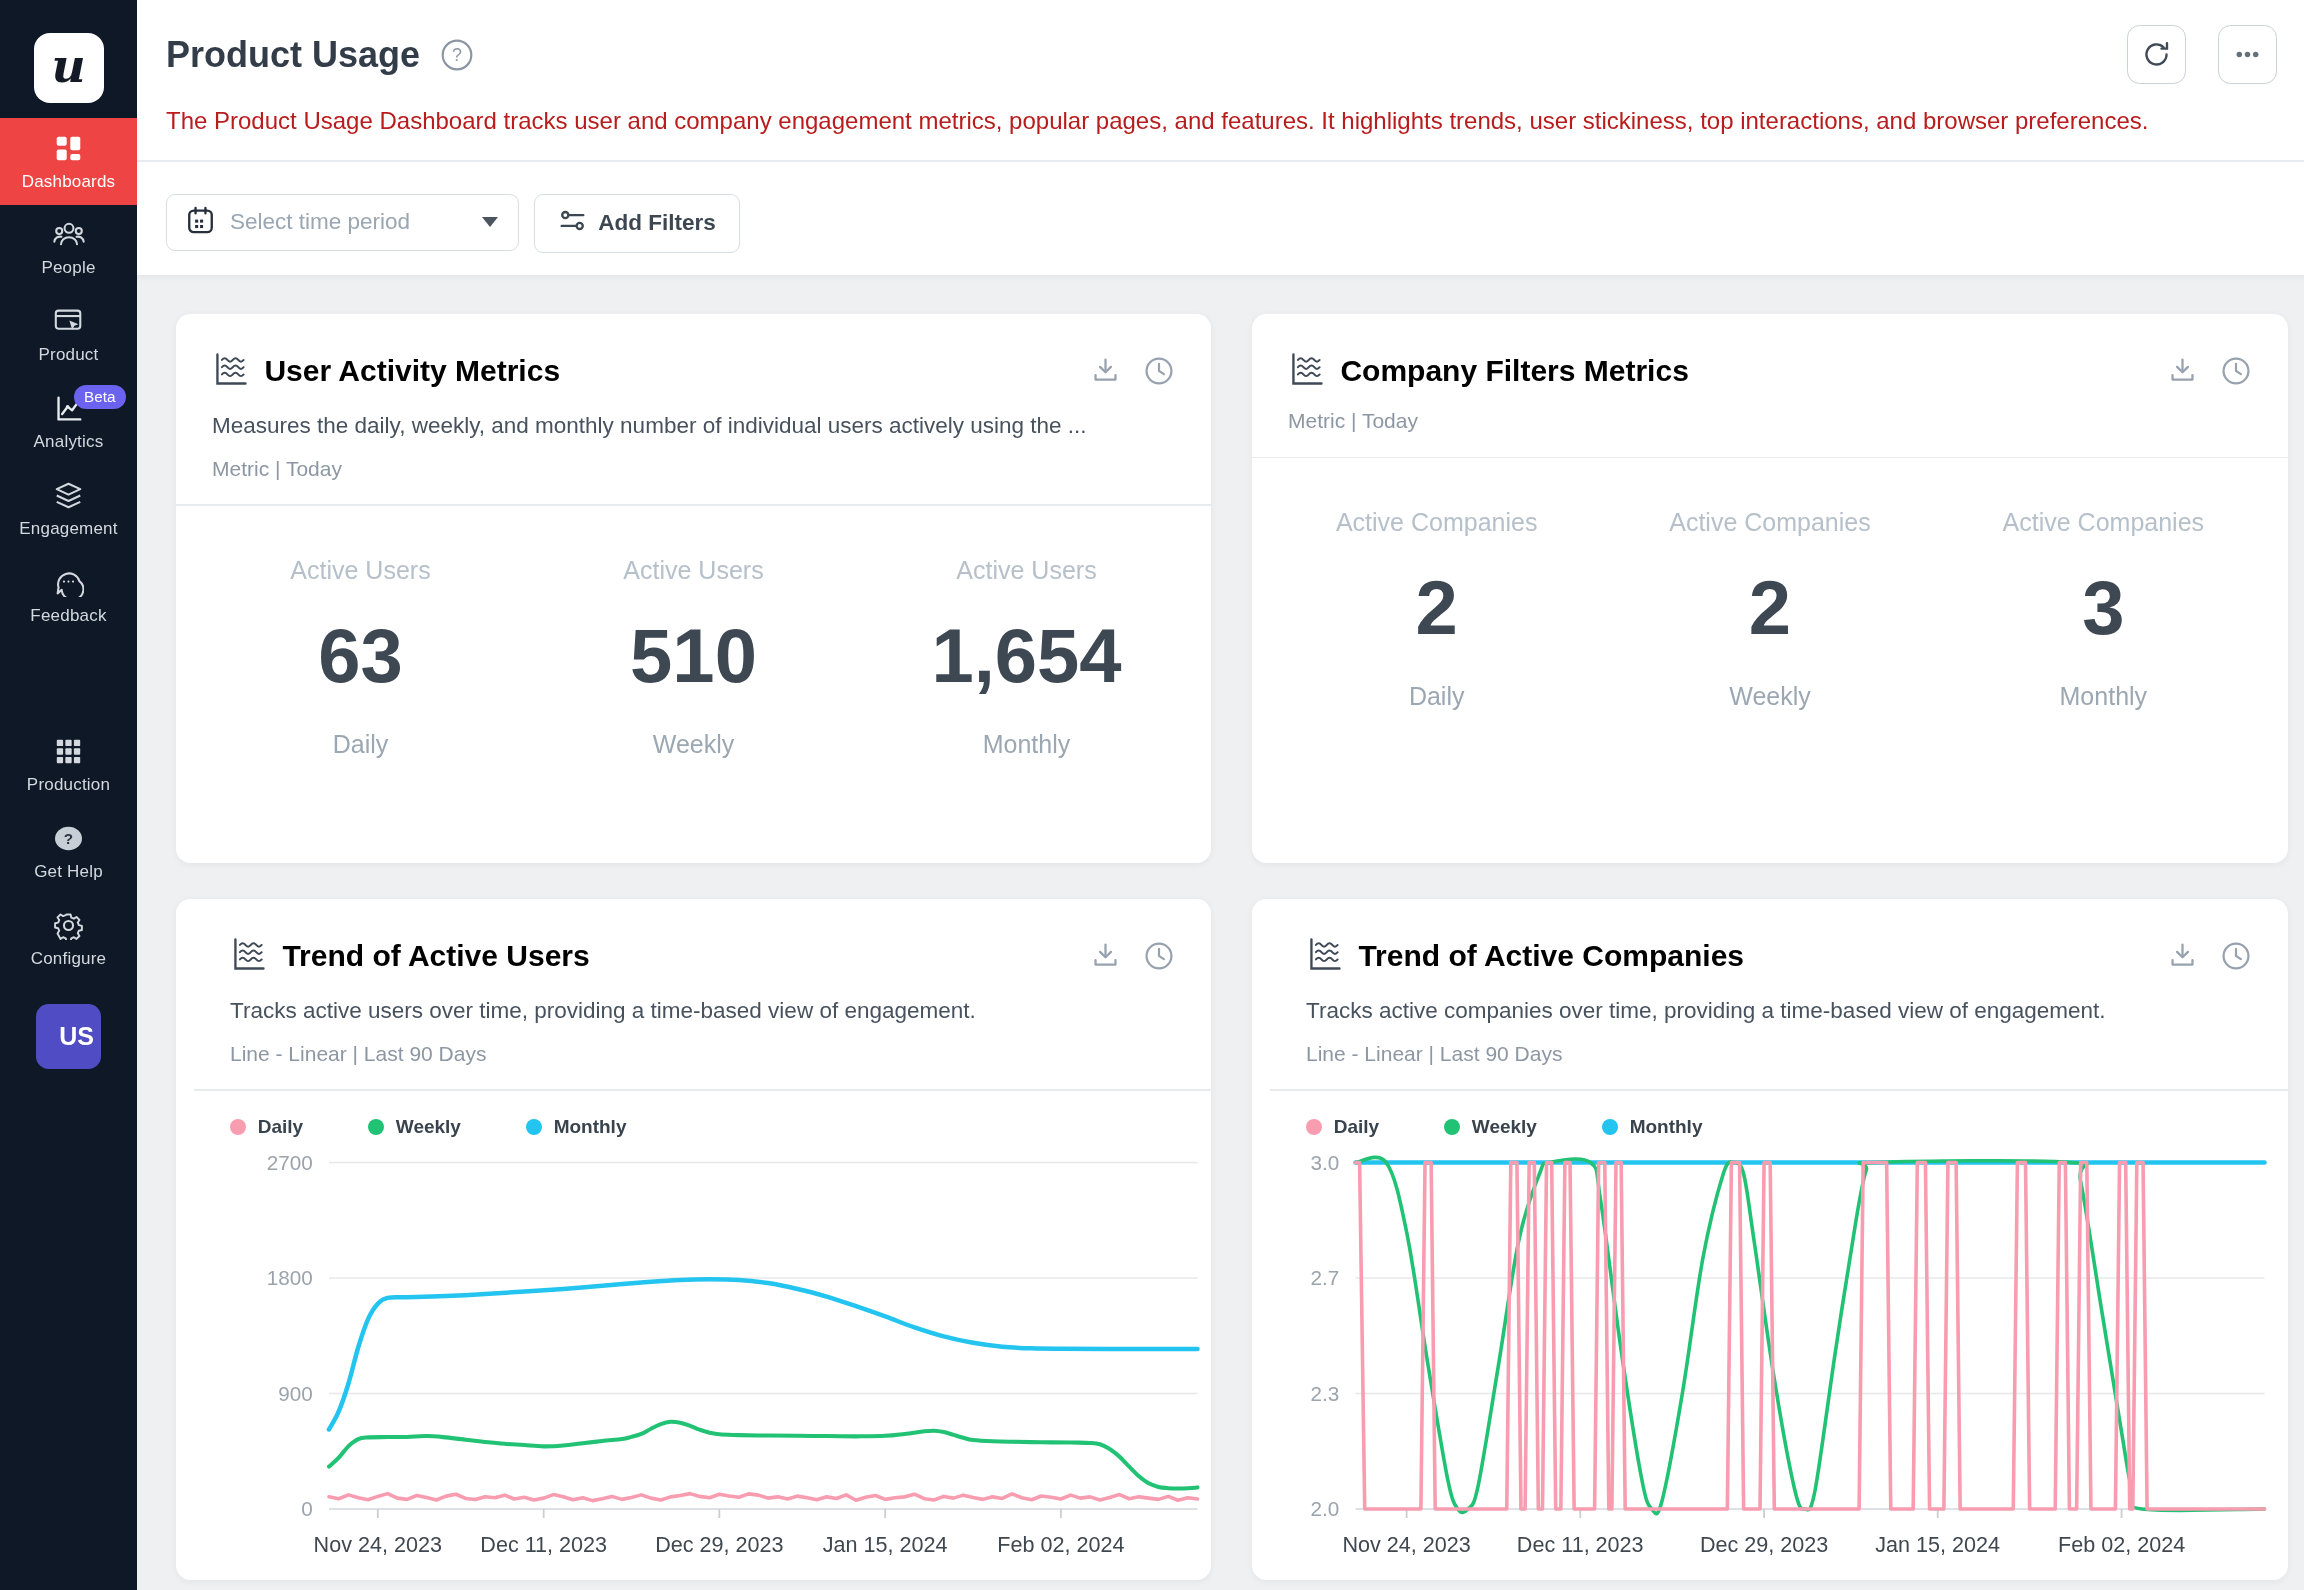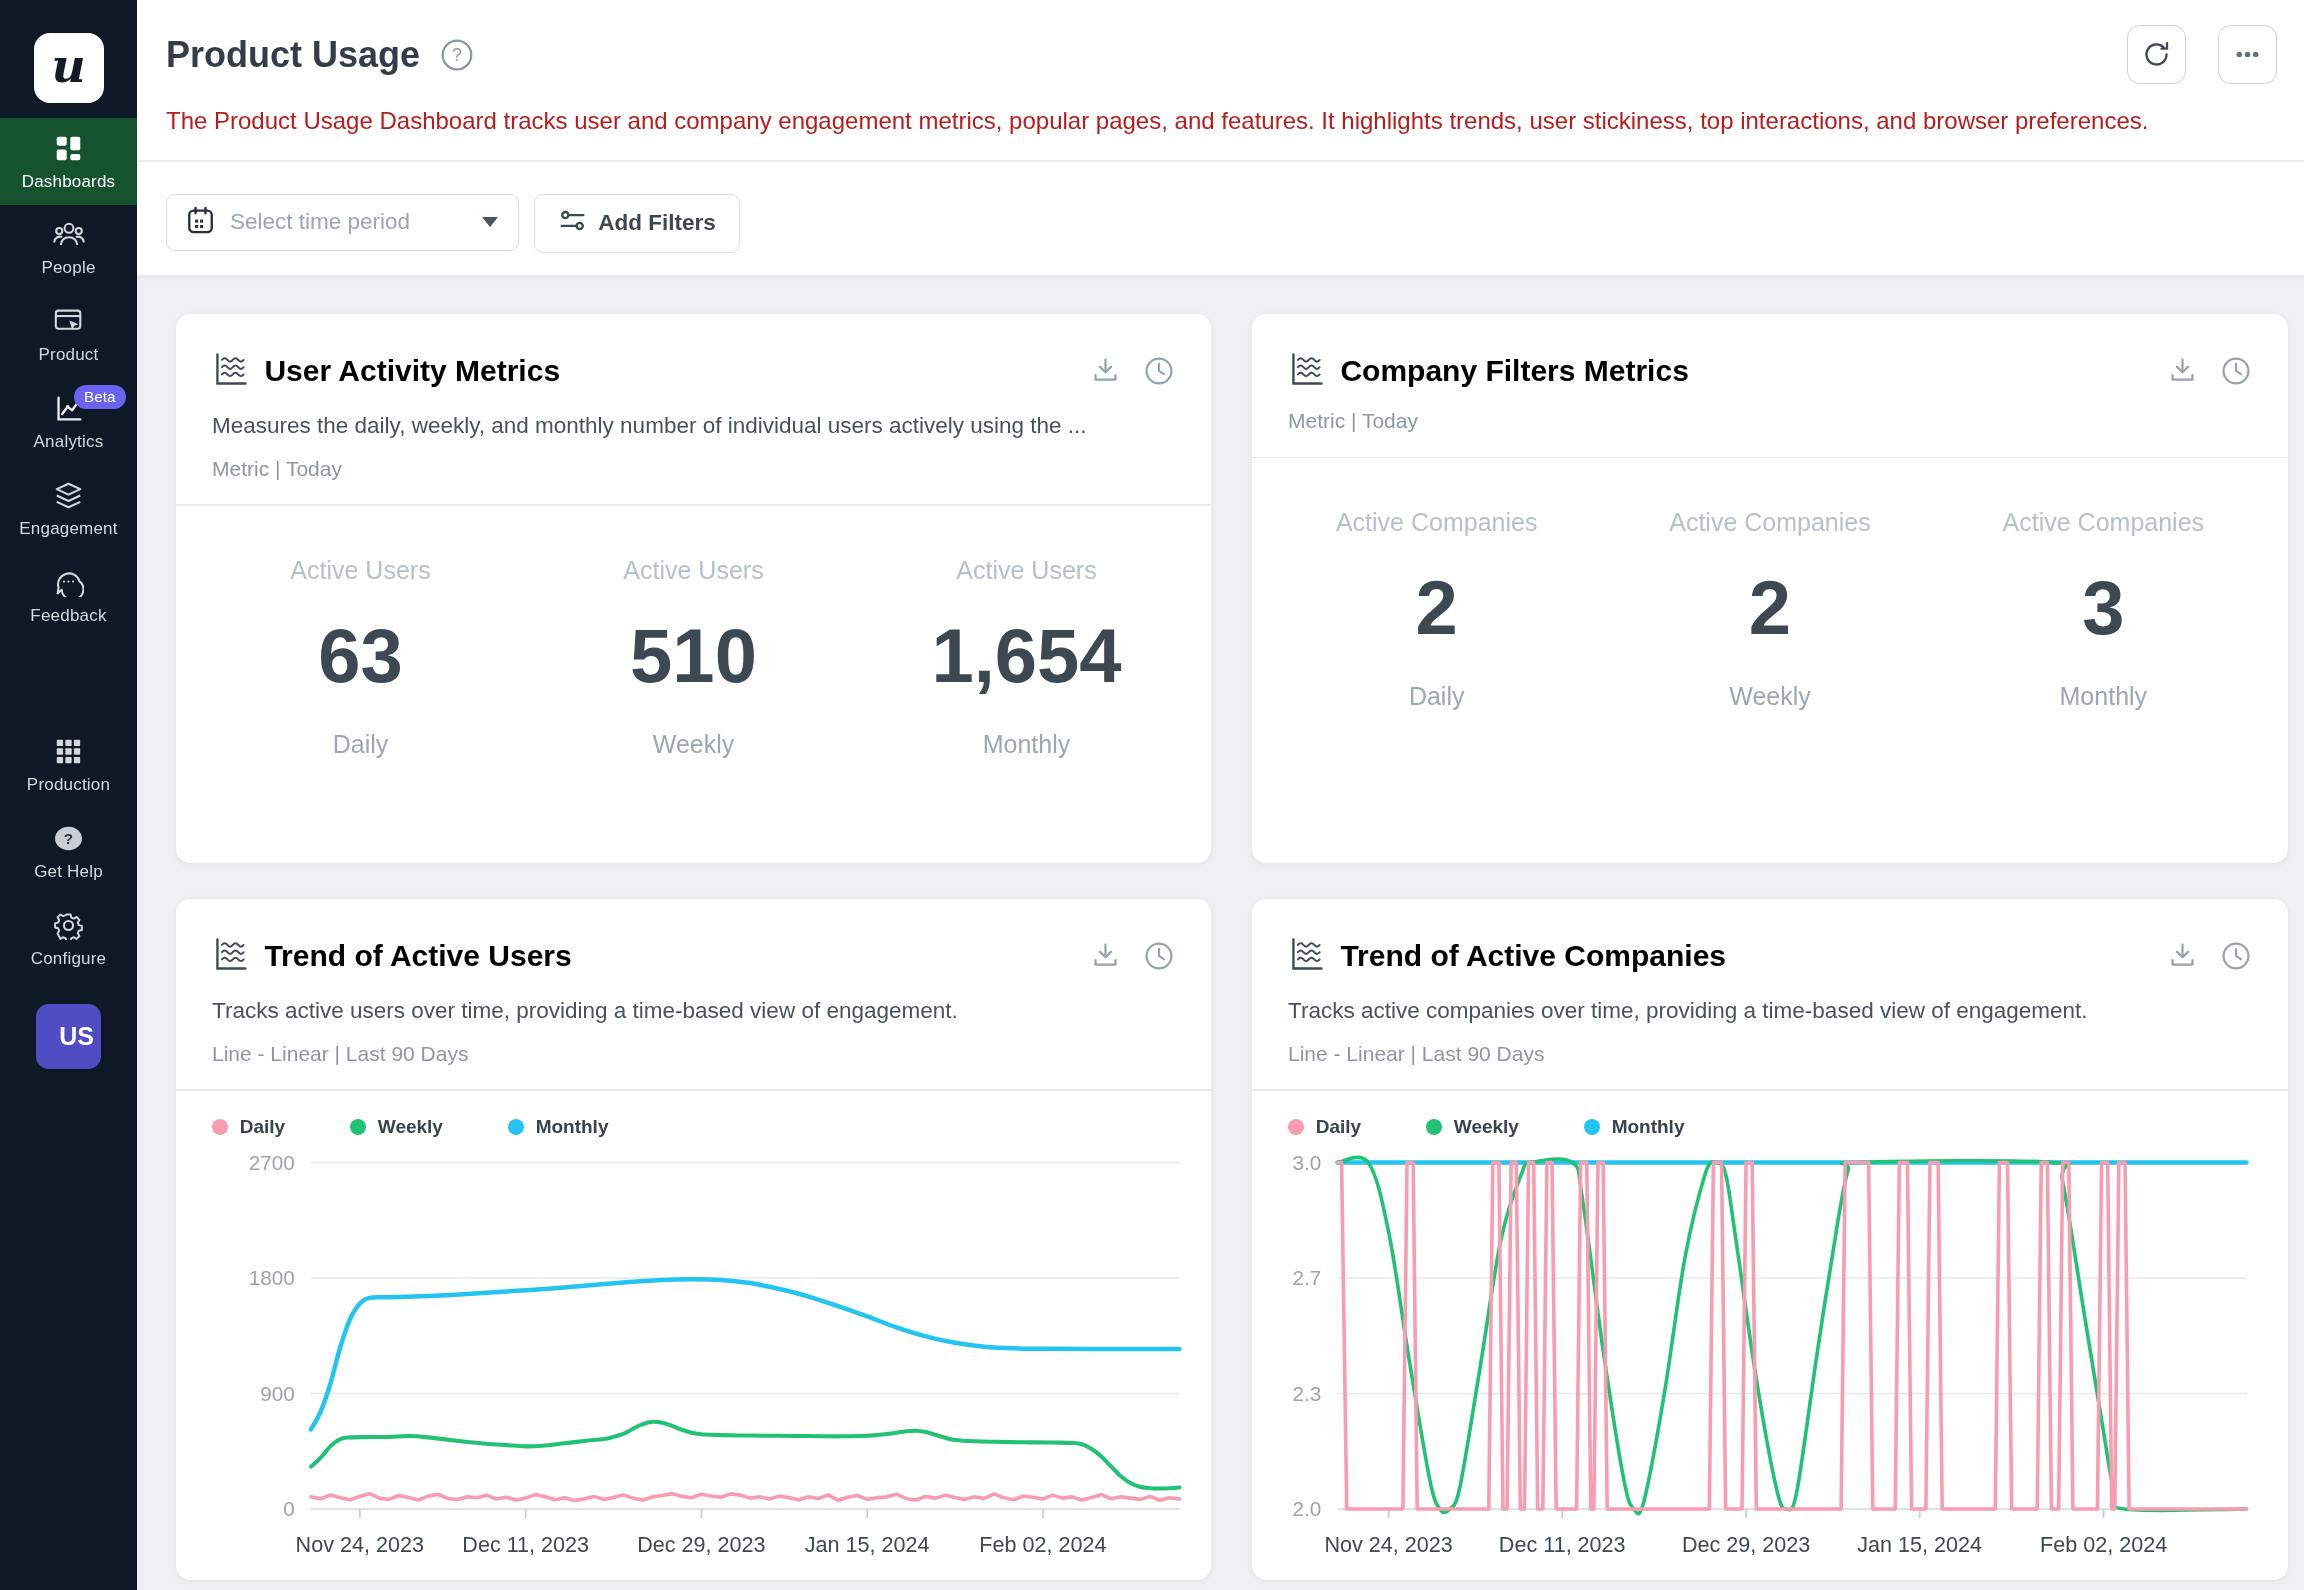--- a/index.html
+++ b/index.html
@@ -6,21 +6,21 @@
   html,body { width:2304px; height:1590px; overflow:hidden; }
   body { font-family:"Liberation Sans", sans-serif; background:#EEF0F2; color:#333D49; }
 
   
   .sidebar { position:fixed; left:0; top:0; width:137px; height:1590px; background:#0F1826; display:flex; flex-direction:column; align-items:center; z-index:10; }
   .logo-box { width:70px; height:70px; background:#fff; border-radius:16px; margin-top:33px; display:flex; align-items:center; justify-content:center; }
   .logo-letter { font-family:"DejaVu Serif", serif; font-style:italic; font-weight:700; font-size:47px; color:#141B27; transform:translateY(-2.7px); }
   .nav { width:100%; margin-top:15.3px; display:flex; flex-direction:column; align-items:center; }
   .nav-item { width:100%; padding:15.3px 3.6px 13.5px; display:flex; flex-direction:column; align-items:center; gap:9px; cursor:pointer; }
   .nav-item .nav-label { font-size:17px; color:#D3D9DF; letter-spacing:0.2px; }
-  .nav-item.active { background:#14532d; }
+  .nav-item.active { background:#ef4444; }
   .nav-item.active .nav-label { color:#FFFFFF; }
   .nav-icon { width:32px; height:29px; display:flex; align-items:center; justify-content:center; position:relative; }
   .nav-icon svg { display:block; }
   .beta-pill { position:absolute; top:-9px; left:21.6px; background:#6B62EF; color:#fff; font-size:15.3px; padding:2.7px 10px 3.6px; border-radius:899px; }
   .sidebar-gap { height:83px; }
   .avatar { width:65px; height:65px; border-radius:12.6px; background:#4F4CC4; color:#fff; font-weight:700; font-size:25px; display:flex; align-items:center; justify-content:center; margin-top:21.6px; cursor:pointer;padding-left:16px; }
 
   
   .main { margin-left:137px; }
   .page-header { background:#fff; padding:25px 27px 0 29px; }
@@ -48,21 +48,21 @@
   .card-action { cursor:pointer; display:flex; }
   .card-desc { margin-top:21.6px; font-size:22.5px; color:#47525E; }
   .card-meta { margin-top:18px; font-size:21px; color:#8C97A3; }
   .card-divider { height:1.8px; background:#E8EBEE; }
   .metric-body { display:flex; padding:50px 18px 0; }
   .metric-col { flex:1; text-align:center; }
   .metric-label { font-size:25px; color:#B6C0CA; }
   .metric-value { font-size:76px; font-weight:700; color:#3D4853; margin-top:27px; }
   .metric-period { font-size:25px; color:#9BA7B2; margin-top:31px; }
   .metric-card { height:549px; }
-  .trend-card { height:681px; }
+  .trend-card { height:681px;padding-left:18px; }
   .legend-row { display:flex; align-items:center; gap:65px; padding:25px 36px 0; }
   .legend-item { display:flex; align-items:center; gap:11.7px; cursor:pointer; }
   .legend-dot { width:16px; height:16px; border-radius:50%; }
   .legend-label { font-size:19px; font-weight:700; color:#39434E; }
   .chart-svg { display:block; margin-top:1.8px; }
 </style>
 </head>
 <body>
 
 <div class="sidebar">

